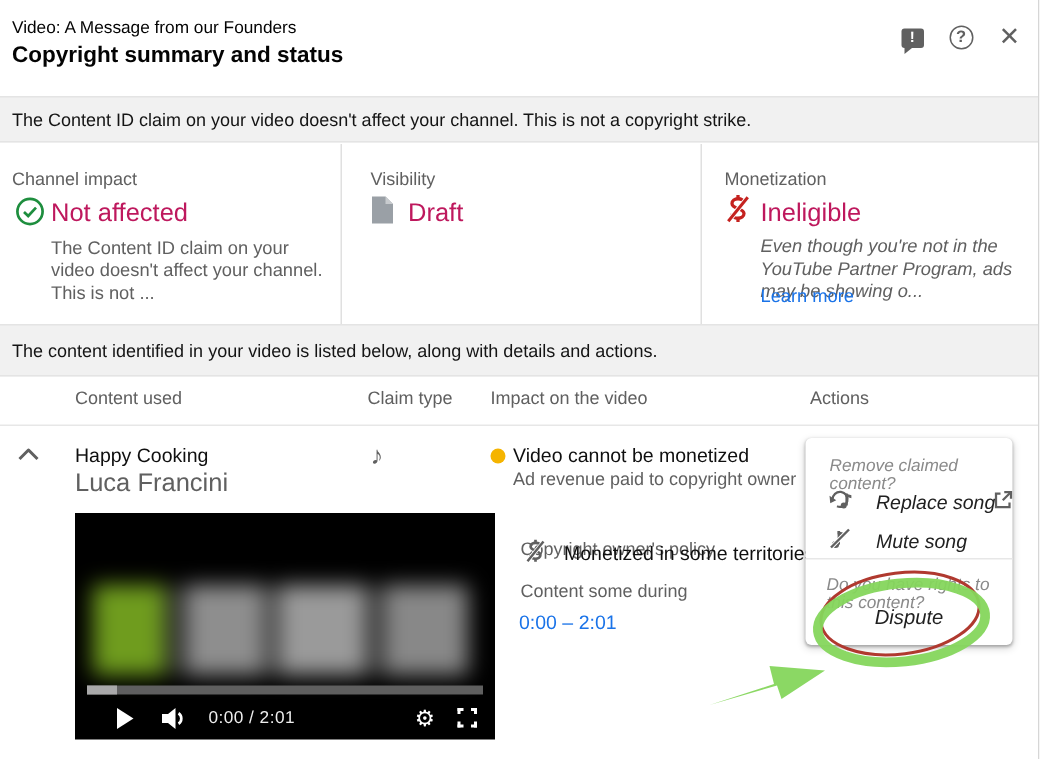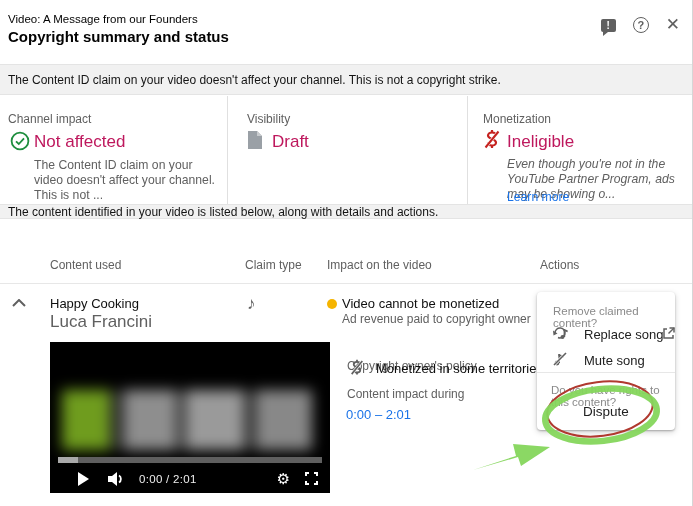--- a/index.html
+++ b/index.html
@@ -12,21 +12,21 @@
   .hdr-title { position:absolute; left:8px; top:28px; font-size:15px; font-weight:bold; color:#030303; }
   .hdr-icons { position:absolute; right:12px; top:17px; display:flex; align-items:center; gap:17px; }
   .icon-feedback { width:15px; height:13px; background:#606060; border-radius:2px; position:relative; color:#fff; font-size:10px; font-weight:bold; text-align:center; line-height:13px; }
   .icon-feedback::after { content:""; position:absolute; left:2px; bottom:-4px; border-left:5px solid #606060; border-bottom:4px solid transparent; }
   .icon-help { width:16px; height:16px; border:1.5px solid #606060; border-radius:50%; color:#606060; font-size:11px; font-weight:bold; text-align:center; line-height:14px; }
   .icon-close { color:#606060; font-size:17px; line-height:16px; }
 
   
   .band { position:absolute; left:0; right:0; background:#f1f1f1; border-top:1px solid #e4e4e4; border-bottom:1px solid #e4e4e4; display:flex; align-items:center; padding-left:8px; font-size:12px; color:#141414; }
   .band-1 { top:64px; height:31px; }
-  .band-2 { top:204px; height:15px; }
+  .band-2 { top:216px; height:35px; }
 
   
   .col-div { position:absolute; top:96px; height:121px; width:1px; background:#e0e0e0; }
   .lbl { position:absolute; font-size:12px; color:#606060; }
   .status-text { position:absolute; font-size:17px; color:#be185d; }
   .desc { position:absolute; font-size:12.2px; color:#606060; line-height:15px; }
   .link { color:#1a73e8; font-size:12.2px; position:absolute; cursor:pointer; }
 
   
   .th { position:absolute; top:258px; font-size:12px; color:#606060; }
@@ -58,21 +58,21 @@
   .ptime { color:#eee; font-size:11.5px; margin-left:14px; letter-spacing:.3px; }
   .gear { color:#fff; font-size:15px; position:absolute; right:40px; top:5px; }
   .fs { position:absolute; right:12px; top:7px; width:13px; height:13px; }
   .fs span { position:absolute; width:4px; height:4px; border:2px solid #fff; }
   .fs .tl { left:0; top:0; border-right:none; border-bottom:none; }
   .fs .tr { right:0; top:0; border-left:none; border-bottom:none; }
   .fs .bl { left:0; bottom:0; border-right:none; border-top:none; }
   .fs .br { right:0; bottom:0; border-left:none; border-top:none; }
 
   
-  .menu { position:absolute; left:537px; top:292px; width:138px; height:138px; background:#fff; border-radius:4px; box-shadow:0 1px 2px rgba(0,0,0,.25), 0 2px 6px rgba(0,0,0,.18); }
+  .menu { position:absolute; left:537px; top:292px; width:138px; height:138px; background:#fff; border-radius:4px; box-shadow:0 1px 2px rgba(0,0,0,.25), 0 2px 6px rgba(0,0,0,.18);font-style:italic; }
   .menu-label { position:absolute; font-size:11.5px; color:#8a8a8a; }
   .menu-item-text { position:absolute; font-size:13px; color:#212121; cursor:pointer; }
   .menu-div { position:absolute; left:0; right:0; top:80px; height:1px; background:#e7e7e7; }
   .dispute { position:absolute; left:0; right:0; top:112px; text-align:center; font-size:13.5px; color:#212121; cursor:pointer; }
 
   
   .annot { position:absolute; inset:0; pointer-events:none; }
 </style>
 </head>
 <body>
@@ -139,21 +139,21 @@
 
   <div class="lbl pol-label">Copyright owner's policy</div>
   <svg class="pol-row-icon" width="18" height="18" viewBox="0 0 22 22">
     <path d="M15,6.5 C15,4.5 13.2,3.5 11,3.5 C8.8,3.5 7,4.8 7,6.6 C7,10.5 15,9.5 15,13.4 C15,15.2 13.2,16.5 11,16.5 C8.8,16.5 7,15.5 7,13.5" fill="none" stroke="#606060" stroke-width="2.2"></path>
     <line x1="11" y1="1" x2="11" y2="4" stroke="#606060" stroke-width="2.2"></line>
     <line x1="11" y1="16" x2="11" y2="19" stroke="#606060" stroke-width="2.2"></line>
     <line x1="4" y1="19" x2="18" y2="2" stroke="#ffffff" stroke-width="3.4"></line>
     <line x1="4.5" y1="18.5" x2="17.5" y2="2.5" stroke="#606060" stroke-width="2"></line>
   </svg>
   <div class="pol-value">Monetized in some territories</div>
-  <div class="lbl found-label">Content impact during</div>
+  <div class="lbl found-label">Content some during</div>
   <div class="link found-value">0:00 – 2:01</div>
 
   <div class="player">
     <div class="blur-strip">
       <div class="blob" style="width:48px; background:#6f9c1e;"></div>
       <div class="blob" style="width:14px; background:#2a2a2a;"></div>
       <div class="blob" style="width:52px; background:#8e8e8e;"></div>
       <div class="blob" style="width:10px; background:#3a3a3a;"></div>
       <div class="blob" style="width:58px; background:#9a9a9a;"></div>
       <div class="blob" style="width:12px; background:#303030;"></div>

